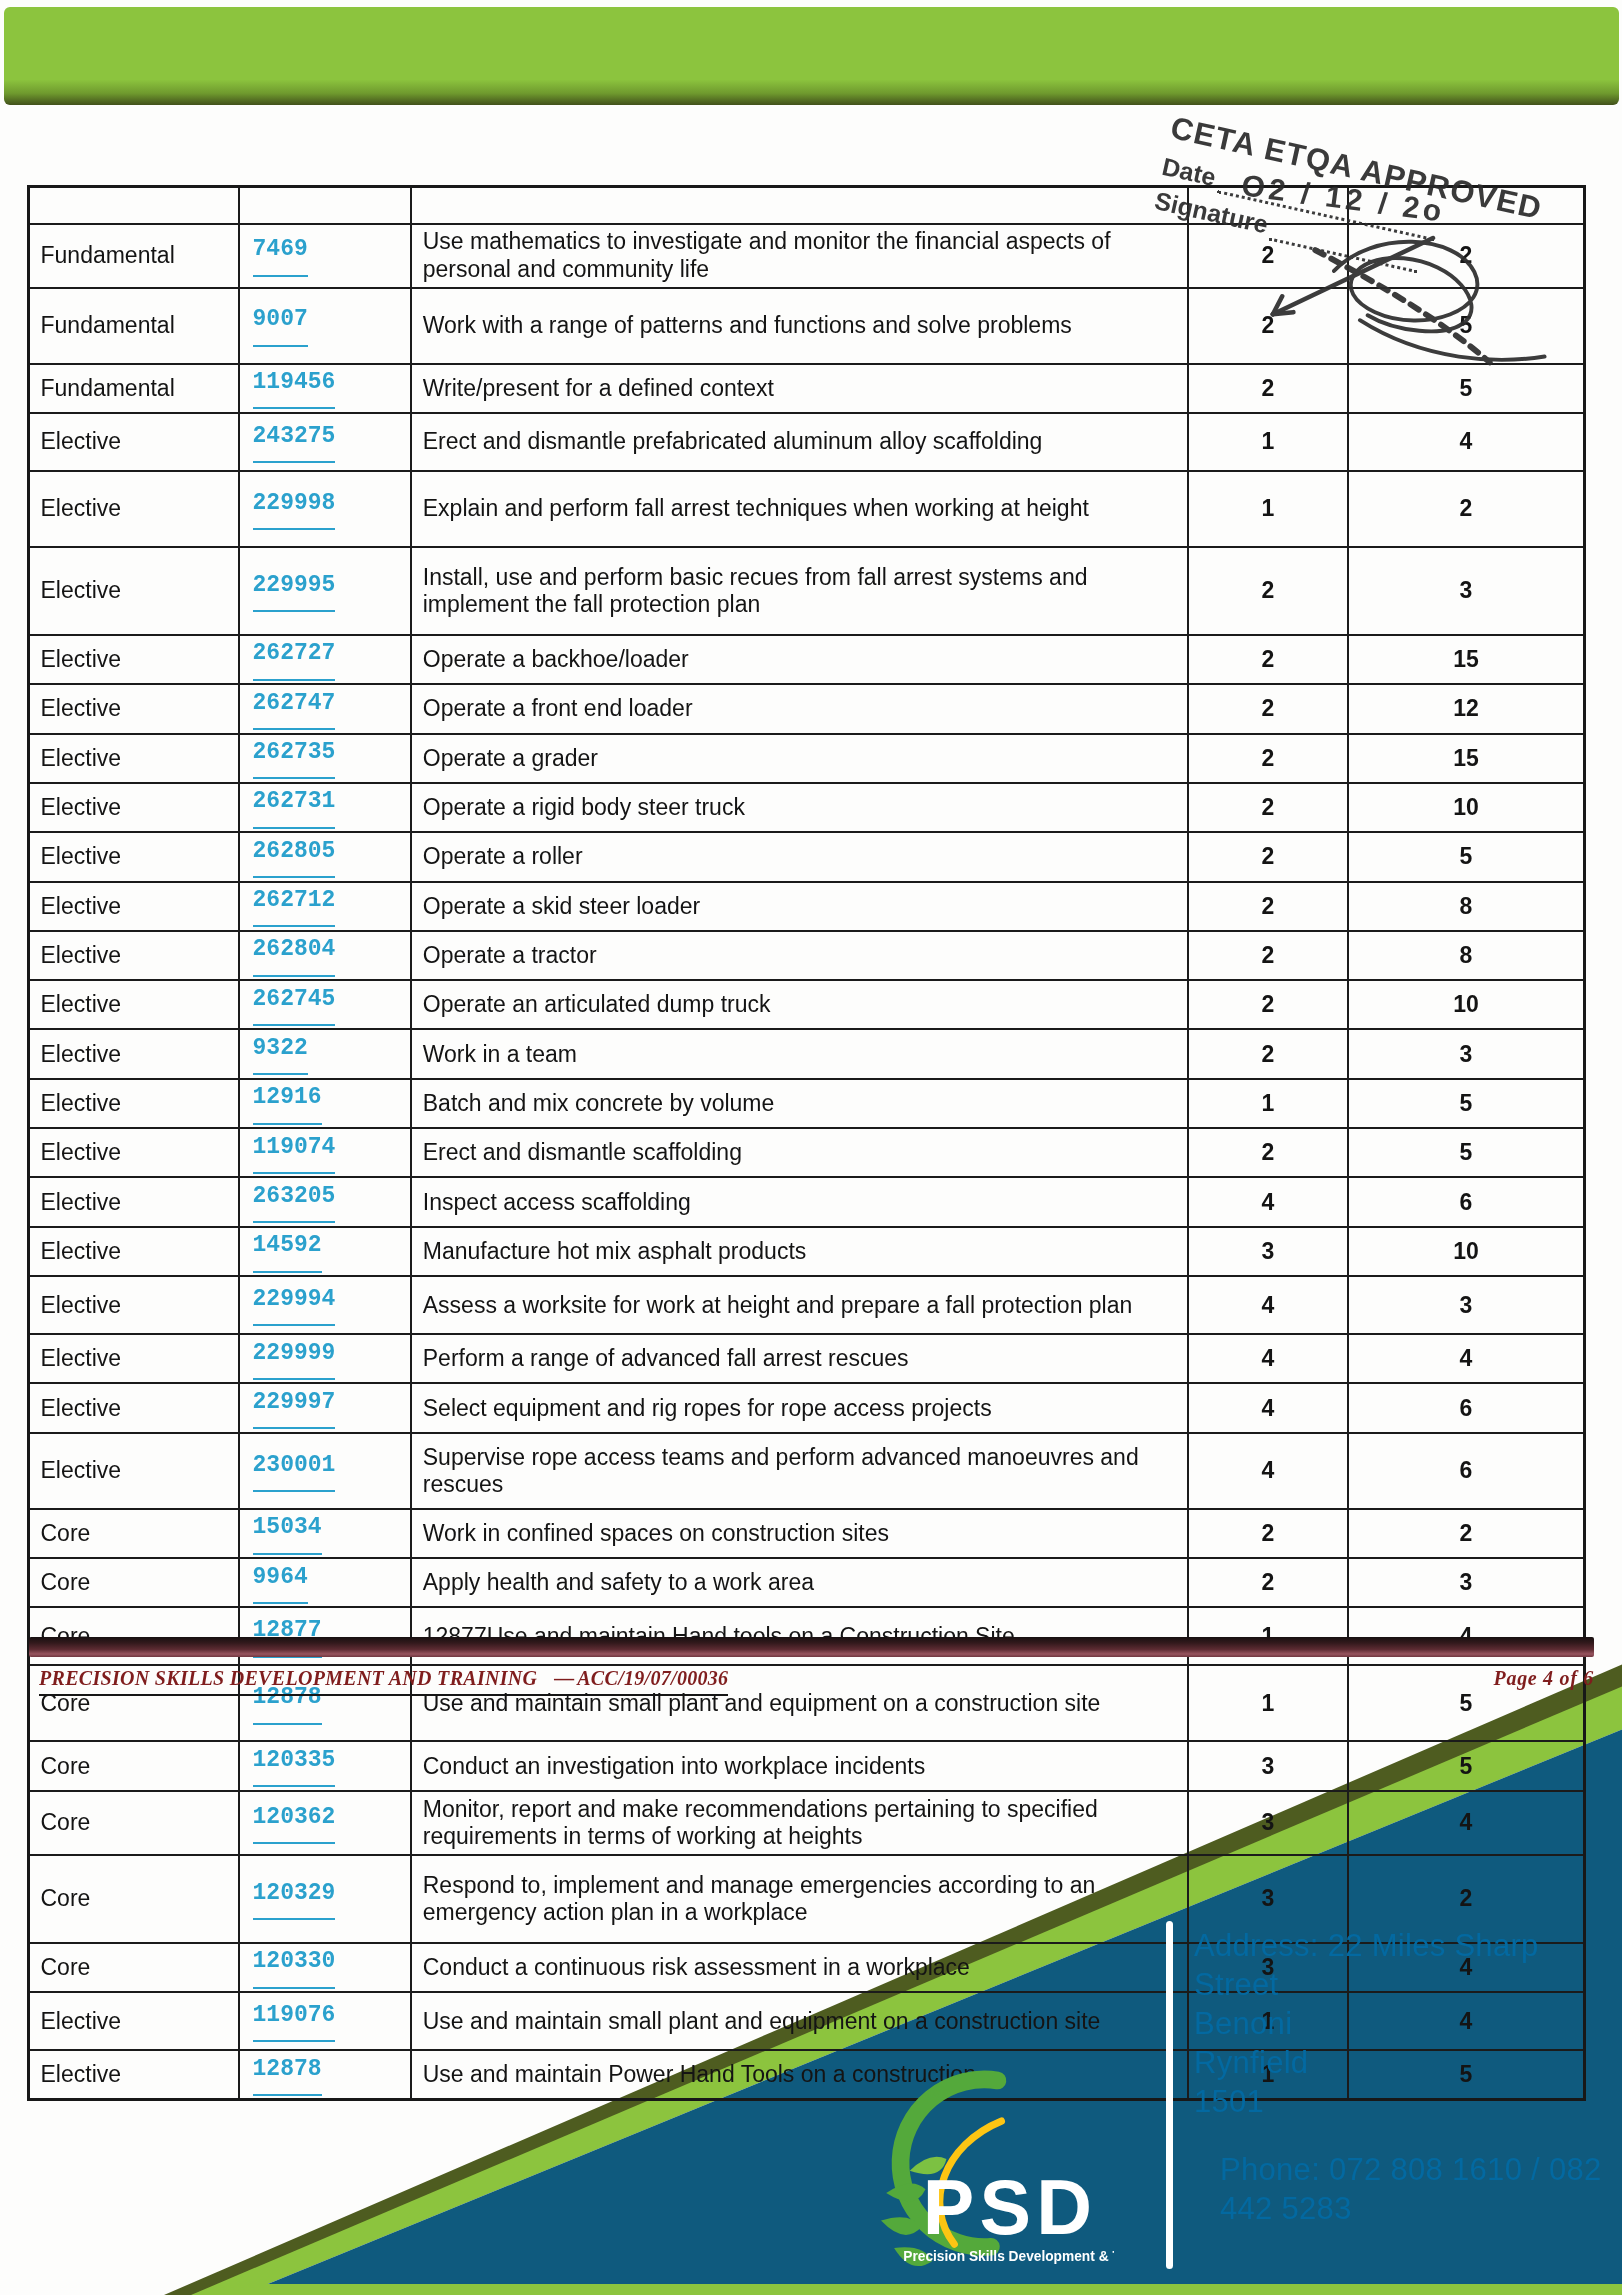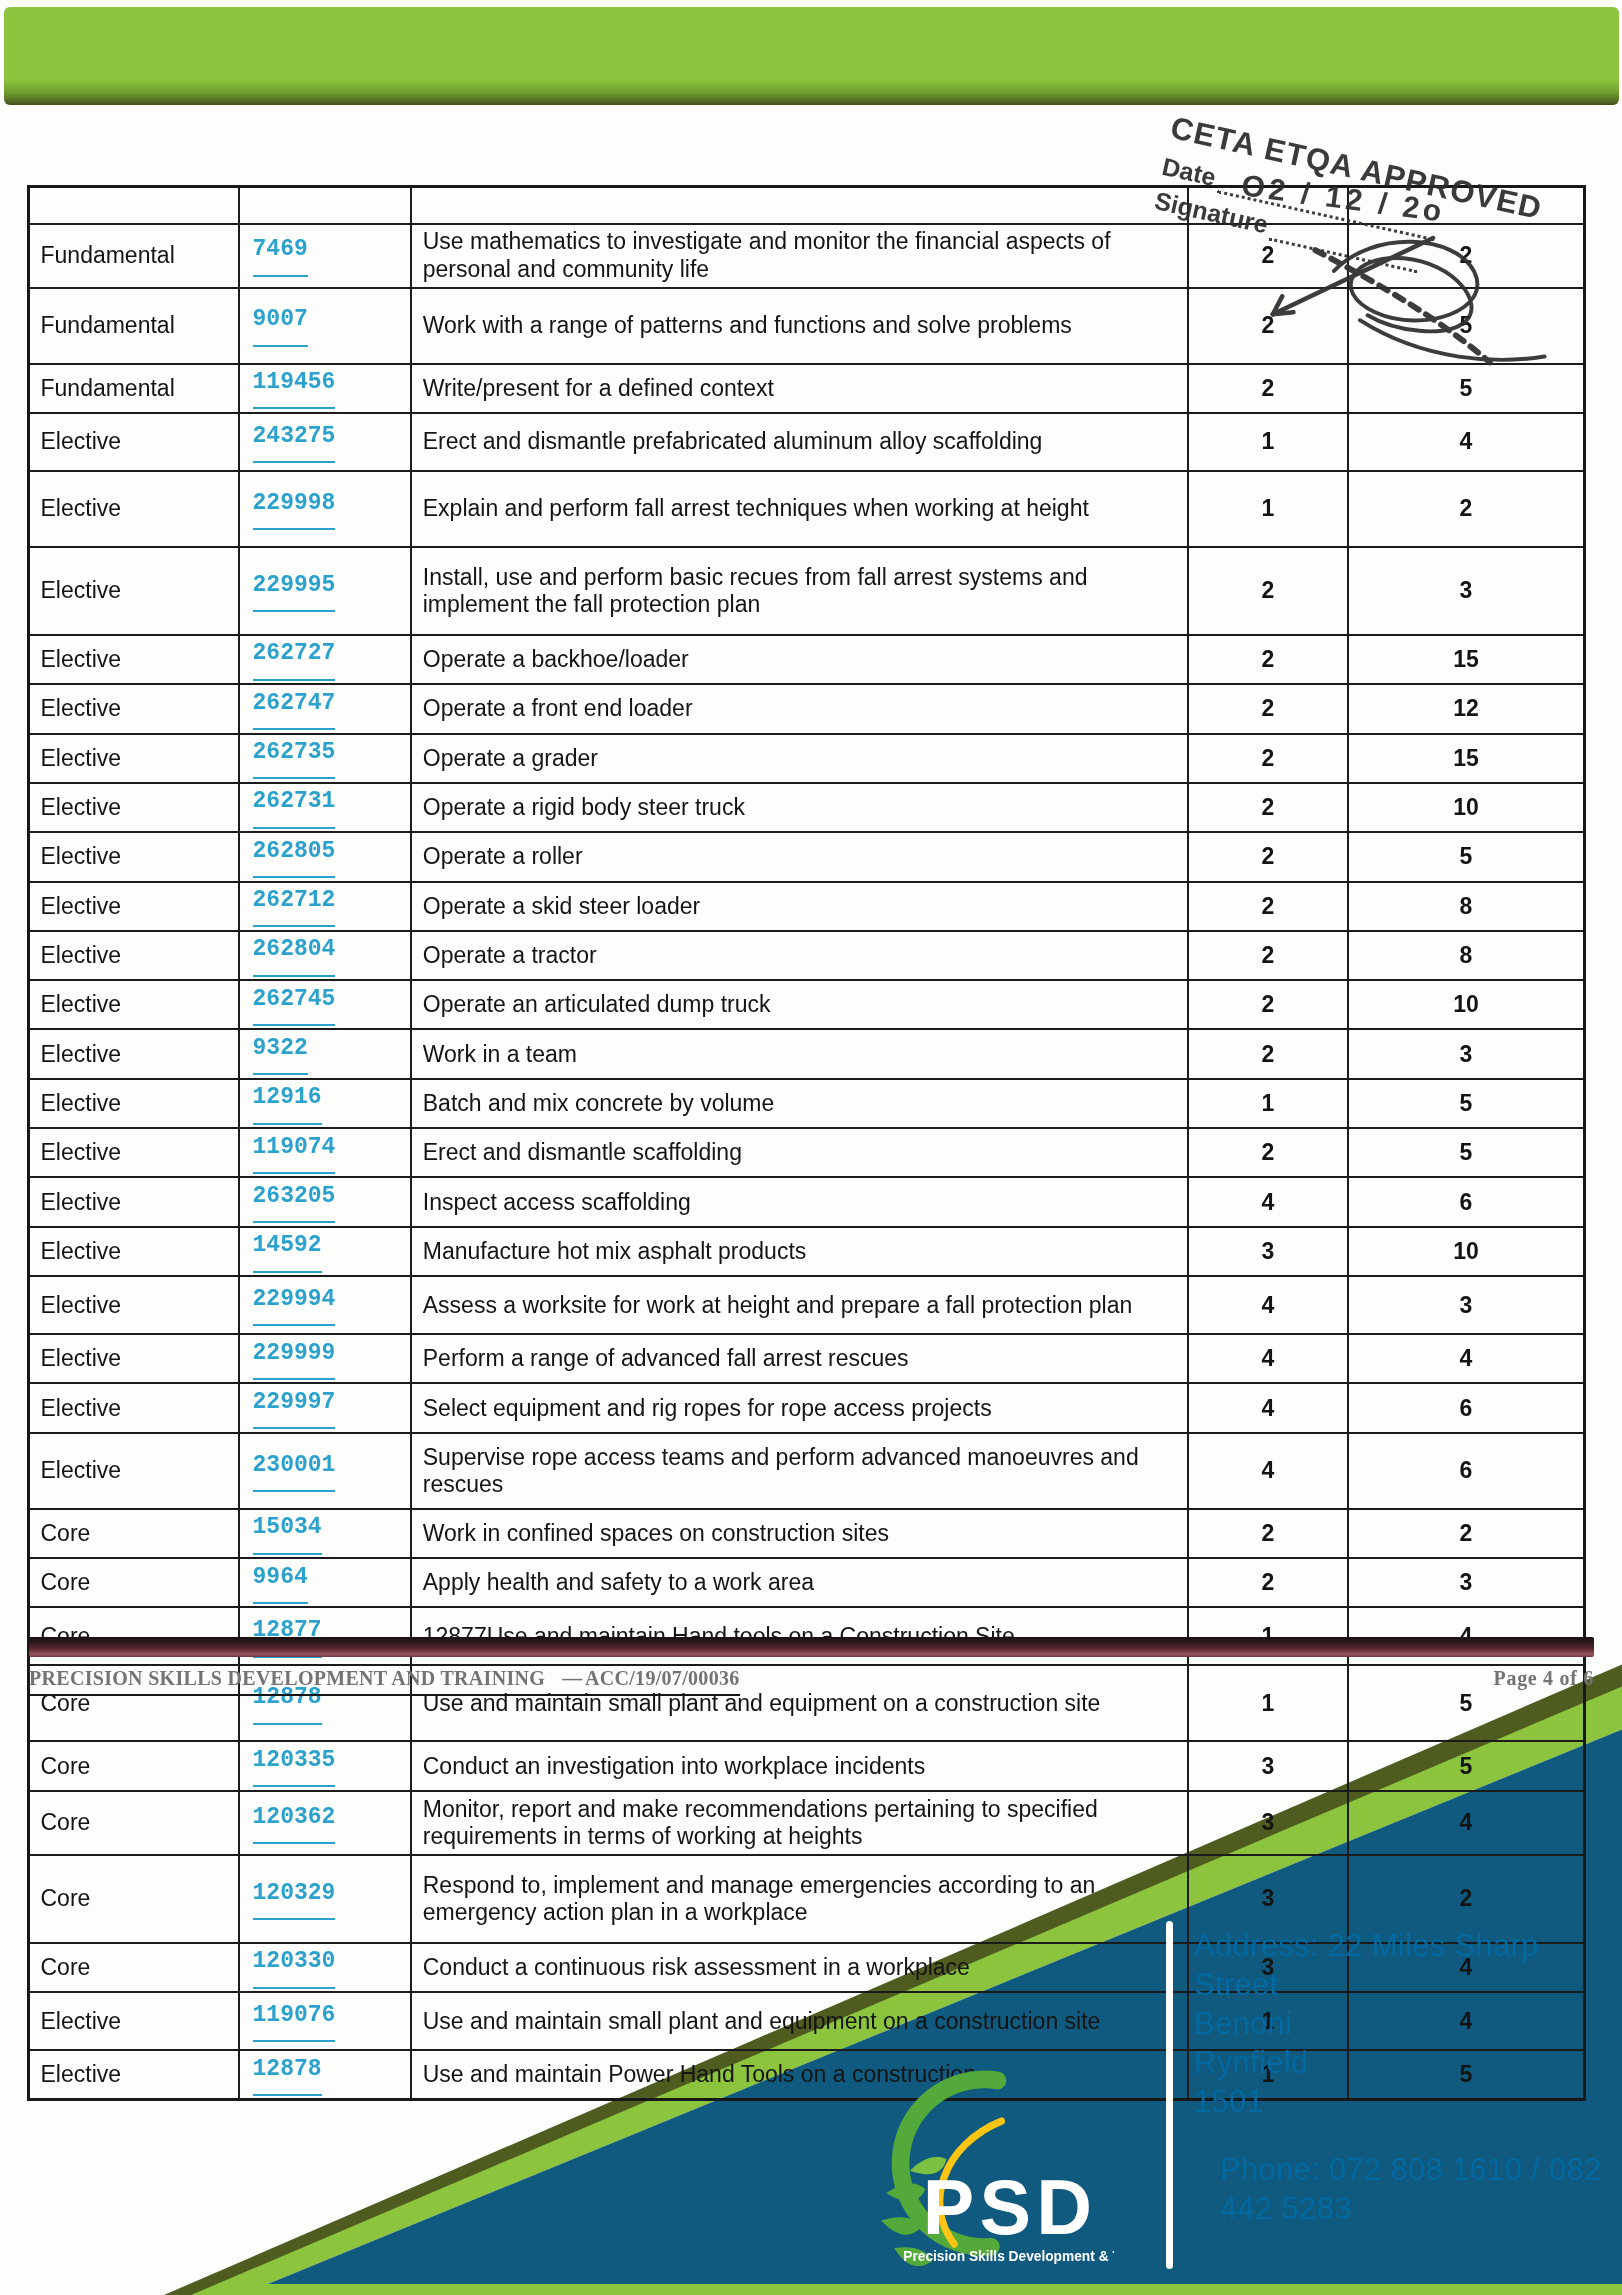--- a/index.html
+++ b/index.html
@@ -65,23 +65,23 @@
     transform:rotate(-5deg);white-space:nowrap;letter-spacing:3.9px;
   }
   .stamp-scribble{position:absolute;left:128px;top:44px;width:294px;height:164px;}
 
   
   .footer-bar{
     position:absolute;left:29px;right:29px;top:1637px;height:19.6px;z-index:2;border-radius:2px;
     background:linear-gradient(180deg,#171011 0%,#33191c 30%,#5c2b32 62%,#97545e 85%,#70363f 100%);
   }
   .footer-line{
-    position:absolute;left:29px;right:29px;top:1667px;z-index:2;
+    position:absolute;left:39px;right:29px;top:1667px;z-index:2;
     display:flex;justify-content:space-between;align-items:flex-start;
-    font-family:"Liberation Serif","DejaVu Serif",serif;font-weight:700;font-size:20px;color:#737373;
+    font-family:"Liberation Serif","DejaVu Serif",serif;font-weight:700;font-size:20px;color:#7f1d1d;font-style:italic;
   }
   .footer-left{border-bottom:2.6px solid #161616;padding-bottom:3.9px;letter-spacing:0.3px;}
   .footer-dash{margin:0 2.6px 0 17px;}
   .footer-page{letter-spacing:0.7px;}
 
   
   .art{position:absolute;inset:0;z-index:0;}
   .art-stripe-shadow{
     position:absolute;inset:0;background:#4e5c20;
     clip-path:polygon(1623px 1664px,1623px 1704px,211px 2295px,164px 2295px);

